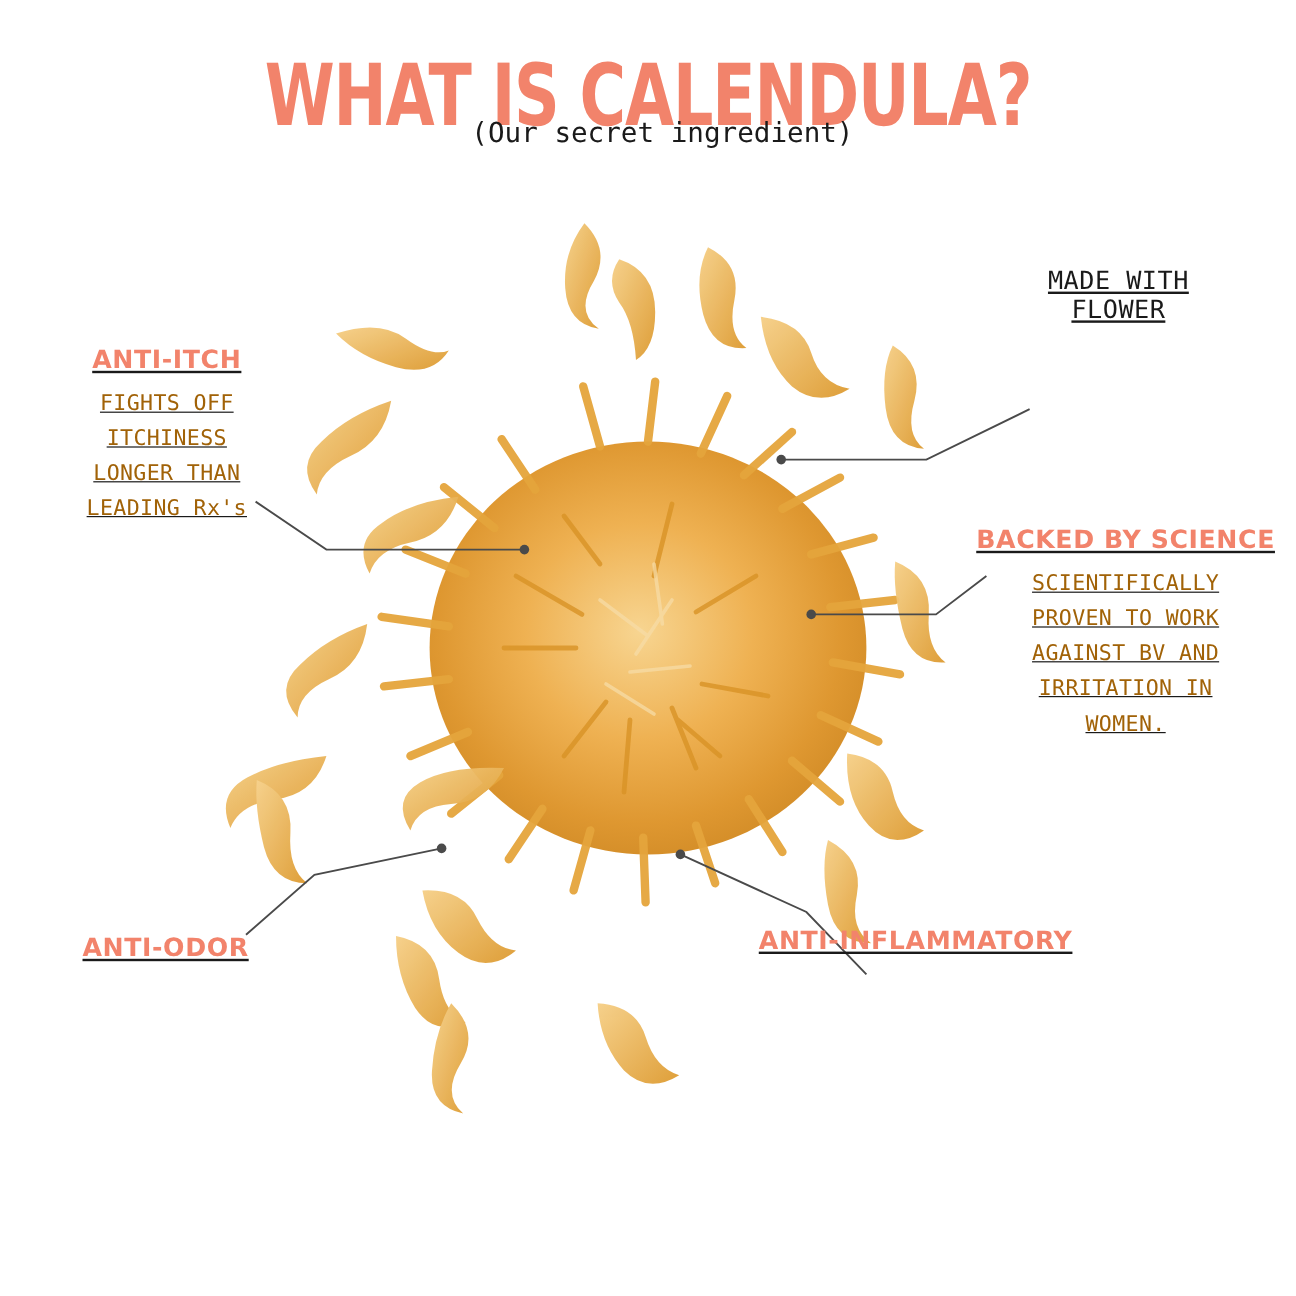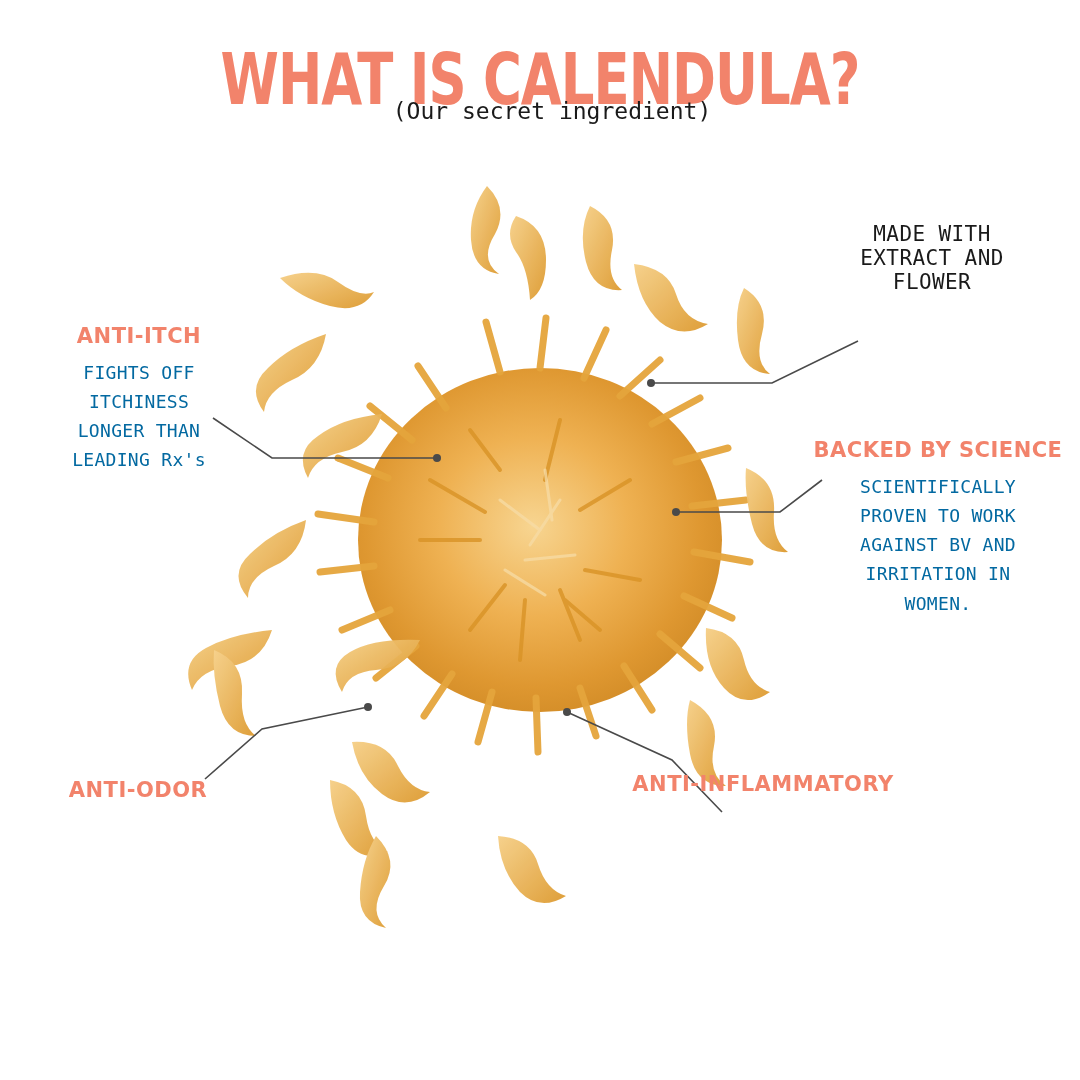--- a/index.html
+++ b/index.html
@@ -43,43 +43,43 @@
     left: 12px;
     top: 98px;
     width: 1080px;
     text-align: center;
     font-family: "DejaVu Sans Mono", monospace;
     font-size: 23px;
     color: #1a1a1a;
   }
 
   
-  .callout { position: absolute; }
+  .callout { position: absolute; text-decoration: underline; }
   .callout .head {
     font-family: "DejaVu Sans", sans-serif;
     font-weight: 700;
     font-size: 21px;
     color: #f2836b;
     letter-spacing: 0.5px;
     white-space: nowrap;
     margin-bottom: 10px;
   }
   .callout .body {
     font-family: "DejaVu Sans Mono", monospace;
     font-size: 18px;
     line-height: 1.62;
-    color: #0369a1;
+    color: #a16207;
     letter-spacing: 0.3px;
     white-space: pre-line;
   }
   .ta-c { text-align: center; }
 
   
   #callout-made-with      { left: 812px; top: 222px; width: 240px; }
-  #callout-anti-itch      { left: 30px;  top: 288px; width: 218px; margin-top: 36px; }
+  #callout-anti-itch      { left: 30px;  top: 288px; width: 218px; }
   #callout-backed         { left: 790px; top: 438px; width: 296px; }
   #callout-anti-odor      { left: 18px;  top: 778px; width: 240px; }
   #callout-anti-inflam    { left: 598px; top: 772px; width: 330px; }
 
   #callout-made-with .head-line {
     font-family: "DejaVu Sans Mono", monospace;
     font-size: 21px;
     color: #1a1a1a;
     letter-spacing: 0.4px;
   }
@@ -206,21 +206,20 @@
 
     <path d="M567 712 L672 760 L722 812"></path>
     <circle cx="567" cy="712" r="4" fill="#4a4a4a" stroke="none"></circle>
   </svg>
 
   <div class="title">WHAT IS CALENDULA?</div>
   <div class="subtitle">(Our secret ingredient)</div>
 
   <div class="callout ta-c" id="callout-made-with">
     <div class="head-line">MADE WITH</div>
-    <div class="head-line">EXTRACT AND</div>
     <div class="head-line">FLOWER</div>
   </div>
 
   <div class="callout ta-c" id="callout-anti-itch">
     <div class="head">ANTI-ITCH</div>
     <div class="body">FIGHTS OFF
 ITCHINESS
 LONGER THAN
 LEADING Rx's</div>
   </div>

